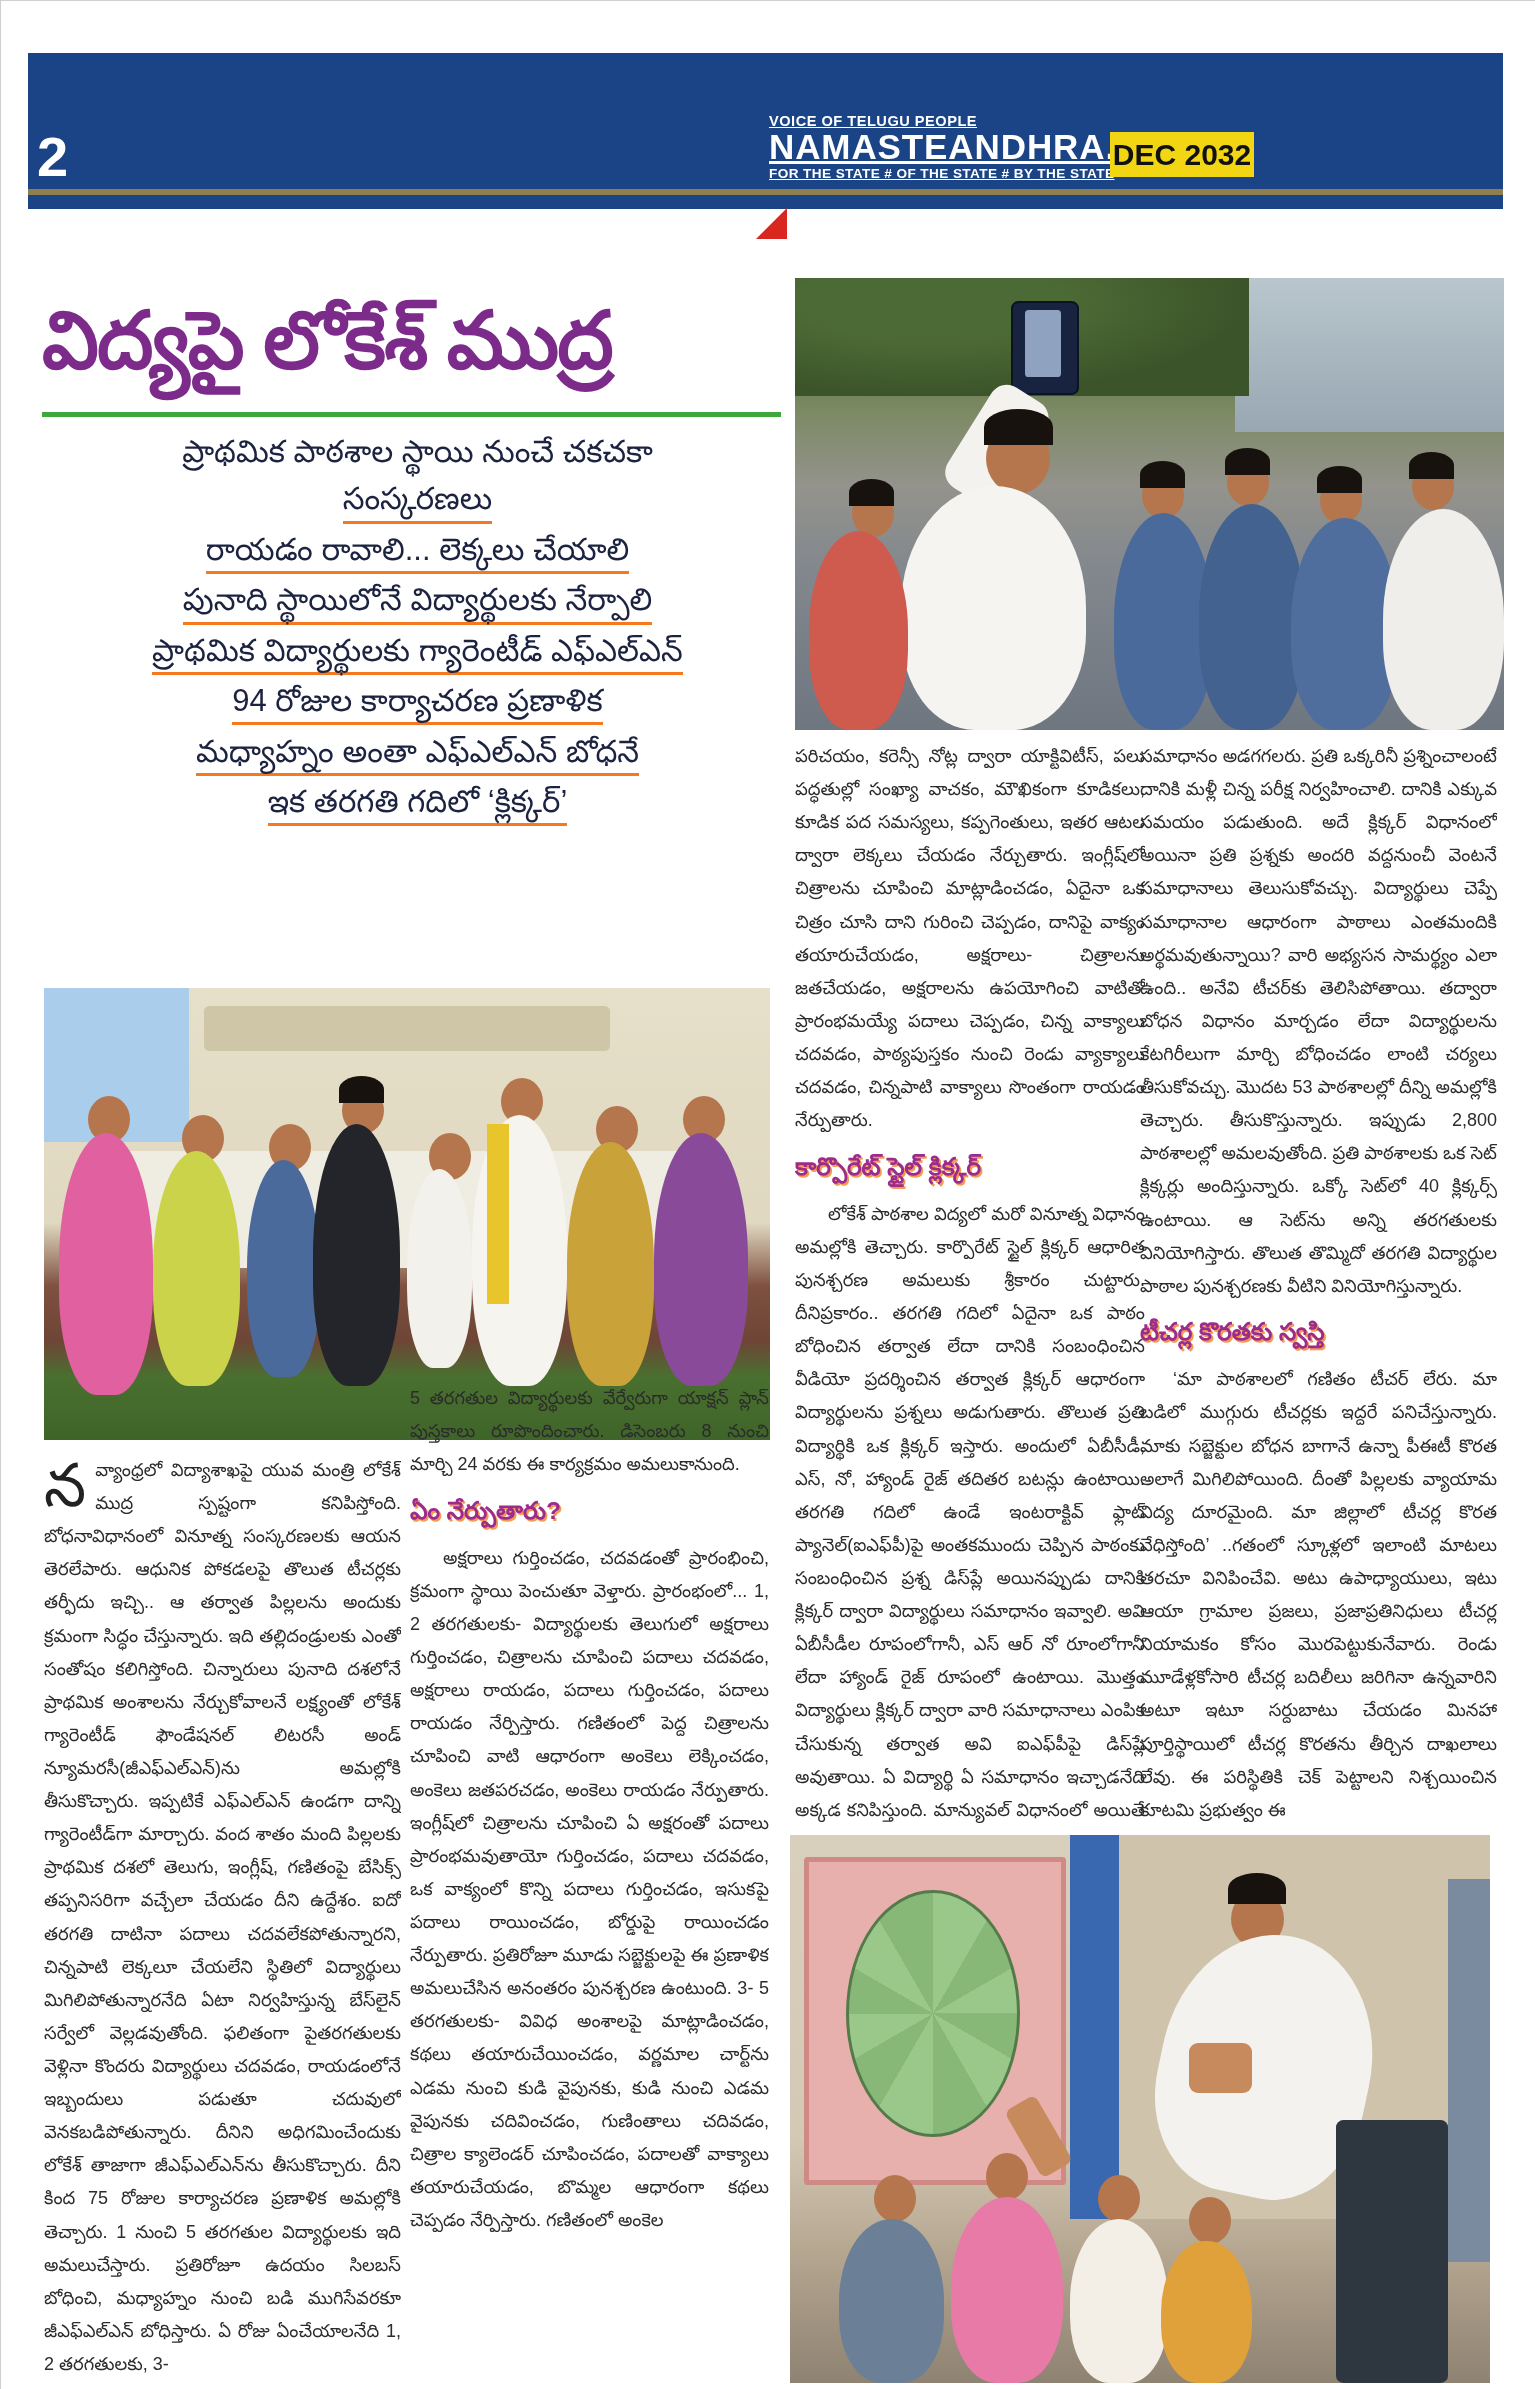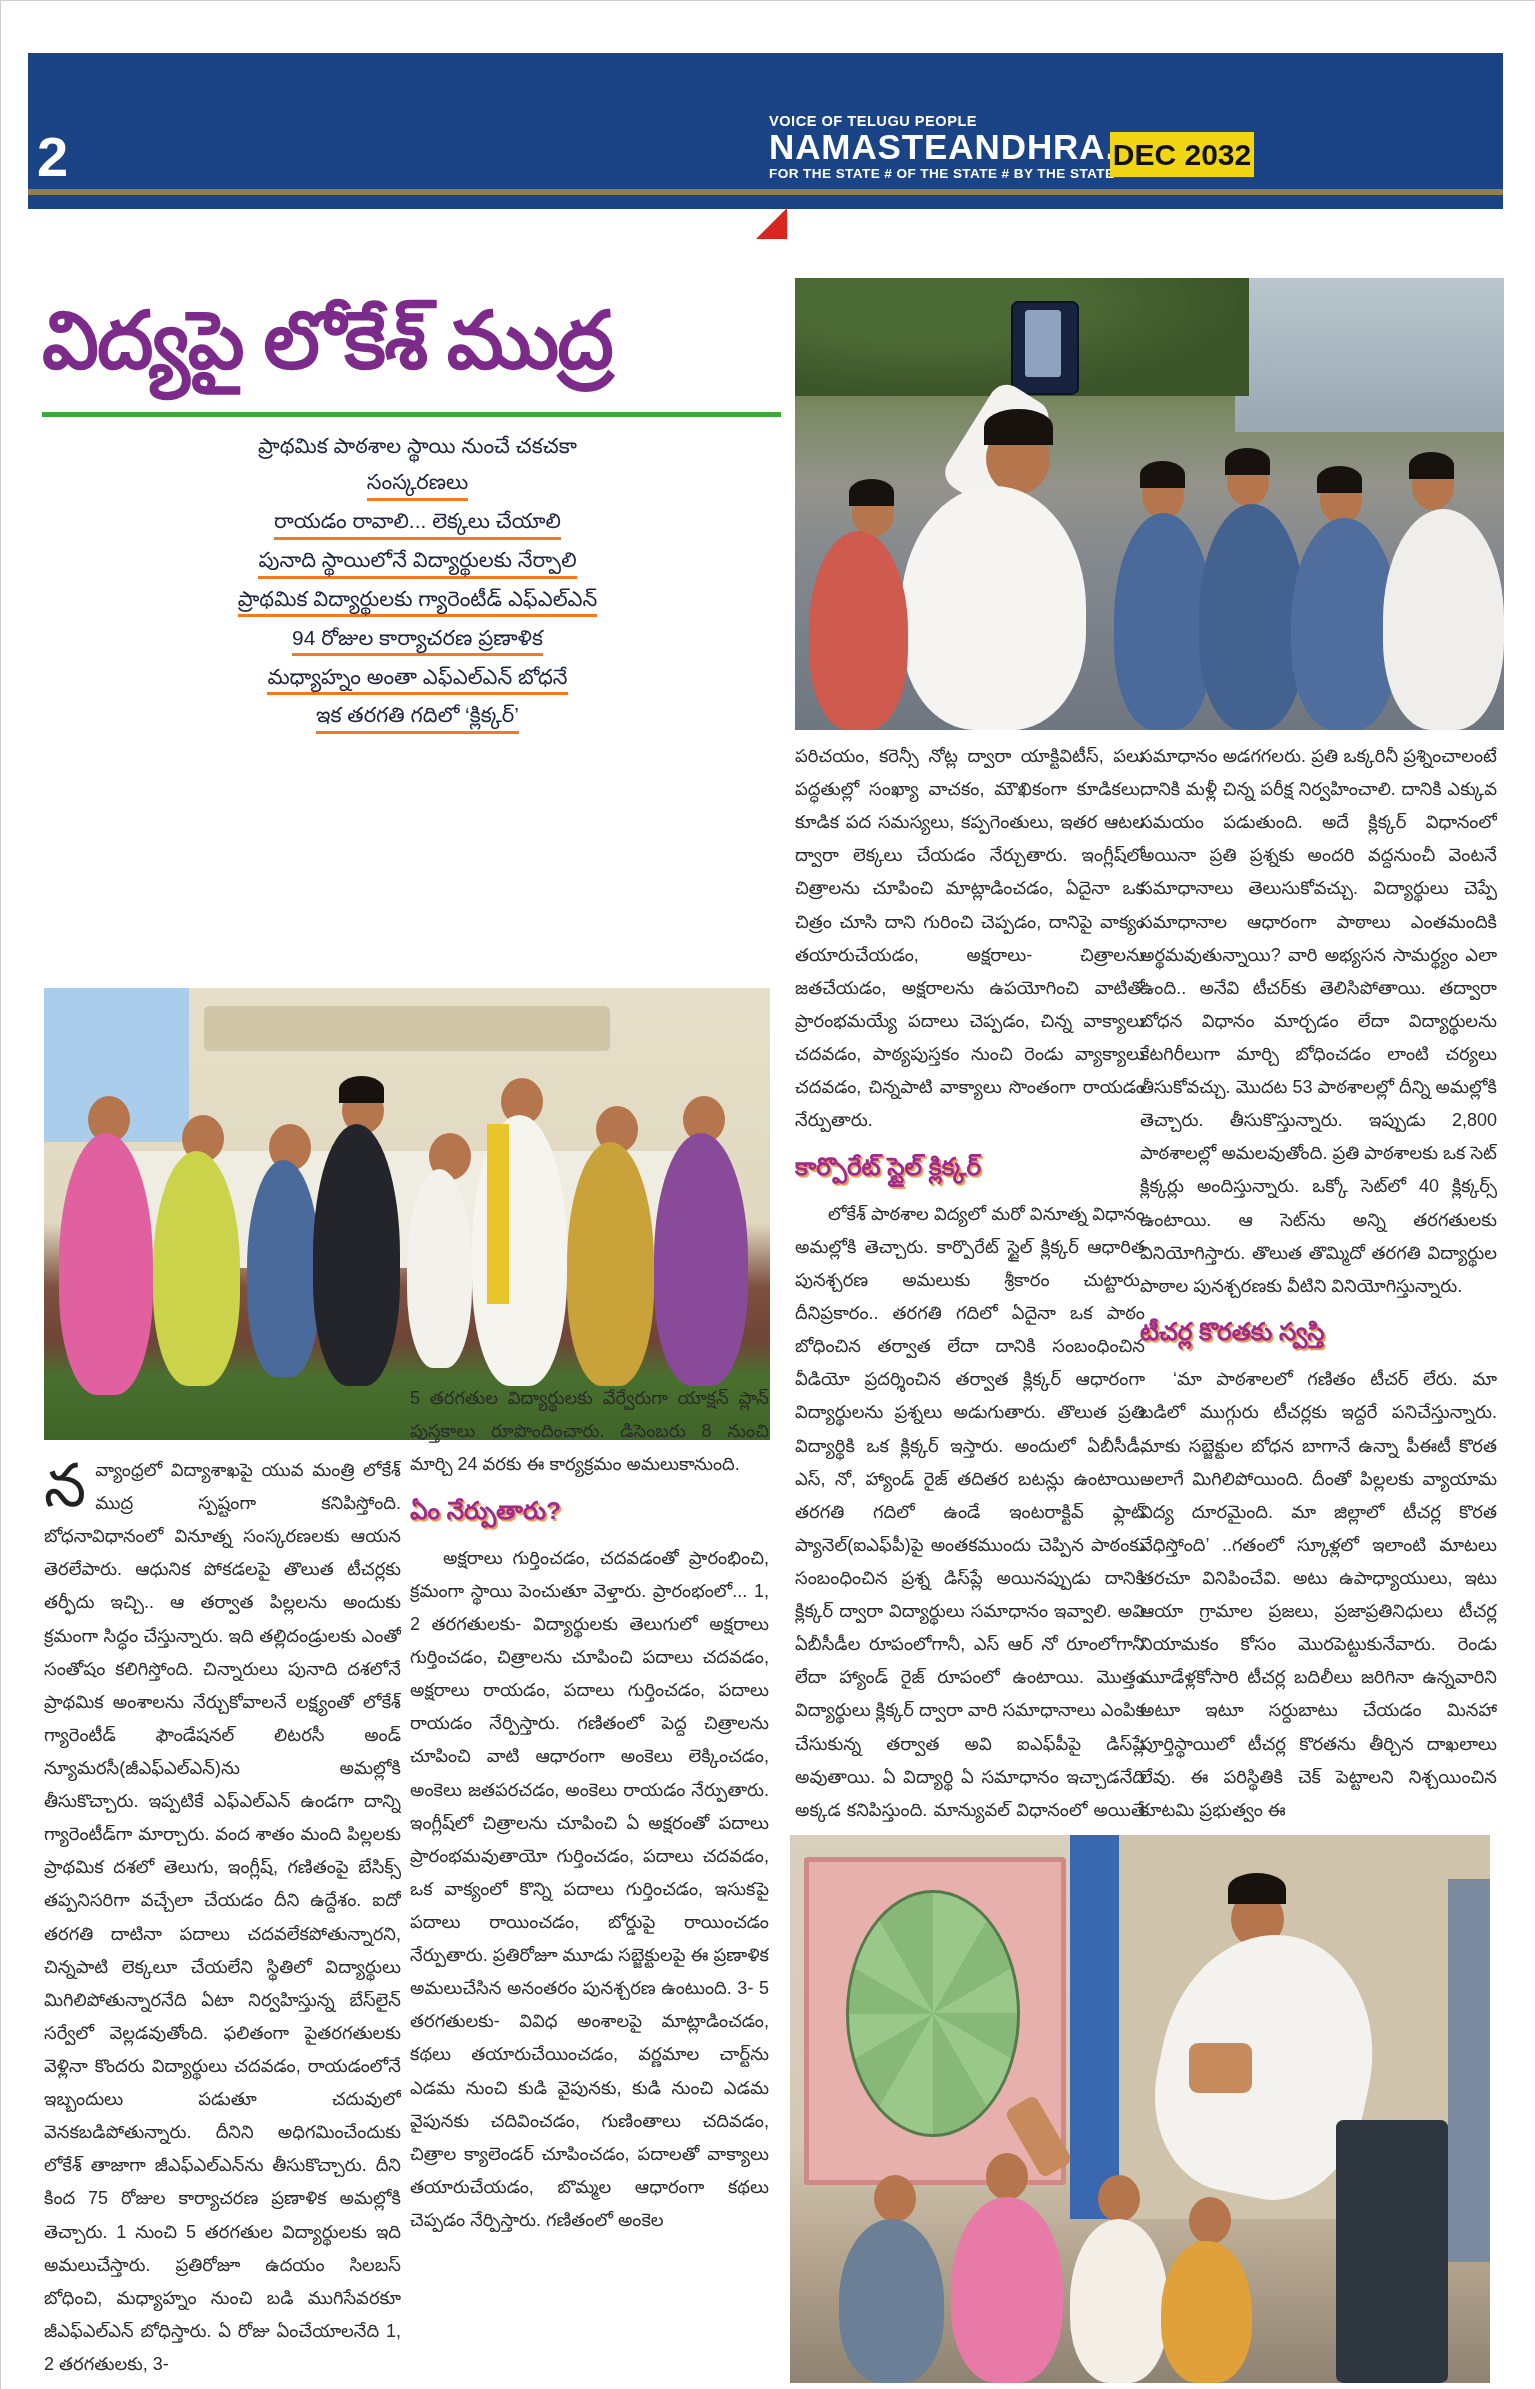--- a/index.html
+++ b/index.html
@@ -26,21 +26,21 @@
   .ht-big{font-size:35px;font-weight:bold;letter-spacing:0.9px;line-height:1.05;}
   .ht-tiny{font-size:13.6px;font-weight:bold;letter-spacing:0.4px;}
   .datebox{left:1082px;top:79px;width:144px;height:45px;background:#f2d513;color:#111;
            display:flex;align-items:center;justify-content:center;font-size:30px;font-weight:bold;}
   
   .headline{left:41px;top:284px;width:753px;height:126px;overflow:hidden;color:#7c2b8a;
             font-size:80px;font-weight:bold;letter-spacing:-1.8px;line-height:1.4;}
   .greenrule{left:41px;top:411px;width:739px;height:4.5px;background:#3fa83c;}
   
   .subheads{left:50px;top:433px;width:733px;text-align:center;color:#1c2340;}
-  .sh{display:table;margin:0 auto 8.2px auto;font-size:21px;font-weight:500;padding-bottom:3.6px;line-height:1.15;}
+  .sh{display:table;margin:0 auto 8.2px auto;font-size:31px;font-weight:500;padding-bottom:3.6px;line-height:1.15;}
   .sh.u{border-bottom:3.6px solid #f4791f;}
   
   .photo{overflow:hidden;background:#9aa49a;}
   .ph-top{left:794px;top:277px;width:709px;height:452px;}
   .ph-mid{left:43px;top:987px;width:726px;height:452px;}
   .ph-bot{left:789px;top:1834px;width:700px;height:548px;}
   .blob{position:absolute;border-radius:50% 50% 40% 40%;}
   .head{position:absolute;width:42px;height:47px;border-radius:50%;background:#b5764d;}
   .hair{position:absolute;width:45px;height:27px;border-radius:50% 50% 0 0;background:#17120e;}
   
@@ -59,21 +59,21 @@
 <body>
 
 <div class="sheet">
 
   <div class="abs hbar">
     <div class="abs goldline"></div>
     <div class="abs pagenum">2</div>
 
     <div class="abs logo-red-sliver"></div>
 
-    <div class="abs ht" style="left:741px;top:60px;">
+    <div class="abs ht" style="left:741px;top:60px;text-decoration:underline;">
       <div class="ht-small">VOICE OF TELUGU PEOPLE</div>
       <div class="ht-big">NAMASTEANDHRA.COM</div>
       <div class="ht-tiny">FOR THE STATE # OF THE STATE # BY THE STATE</div>
     </div>
 
     <div class="abs datebox">DEC 2032</div>
   </div>
 
   <div class="abs headline">విద్యపై లోకేశ్ ముద్ర</div>
   <div class="abs greenrule"></div>

